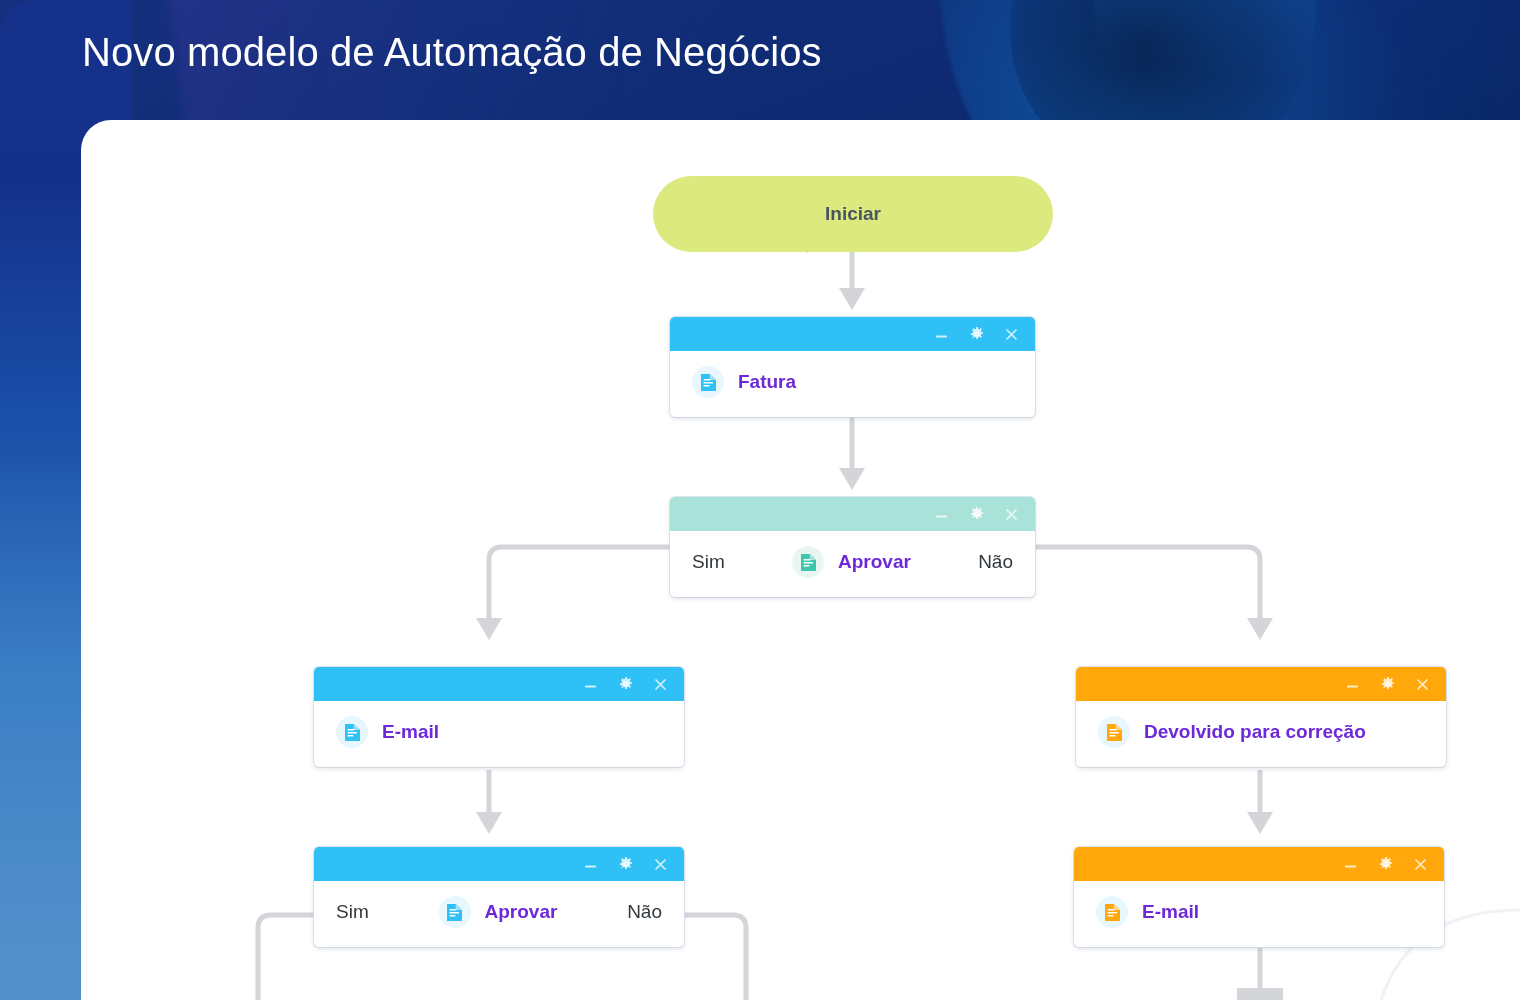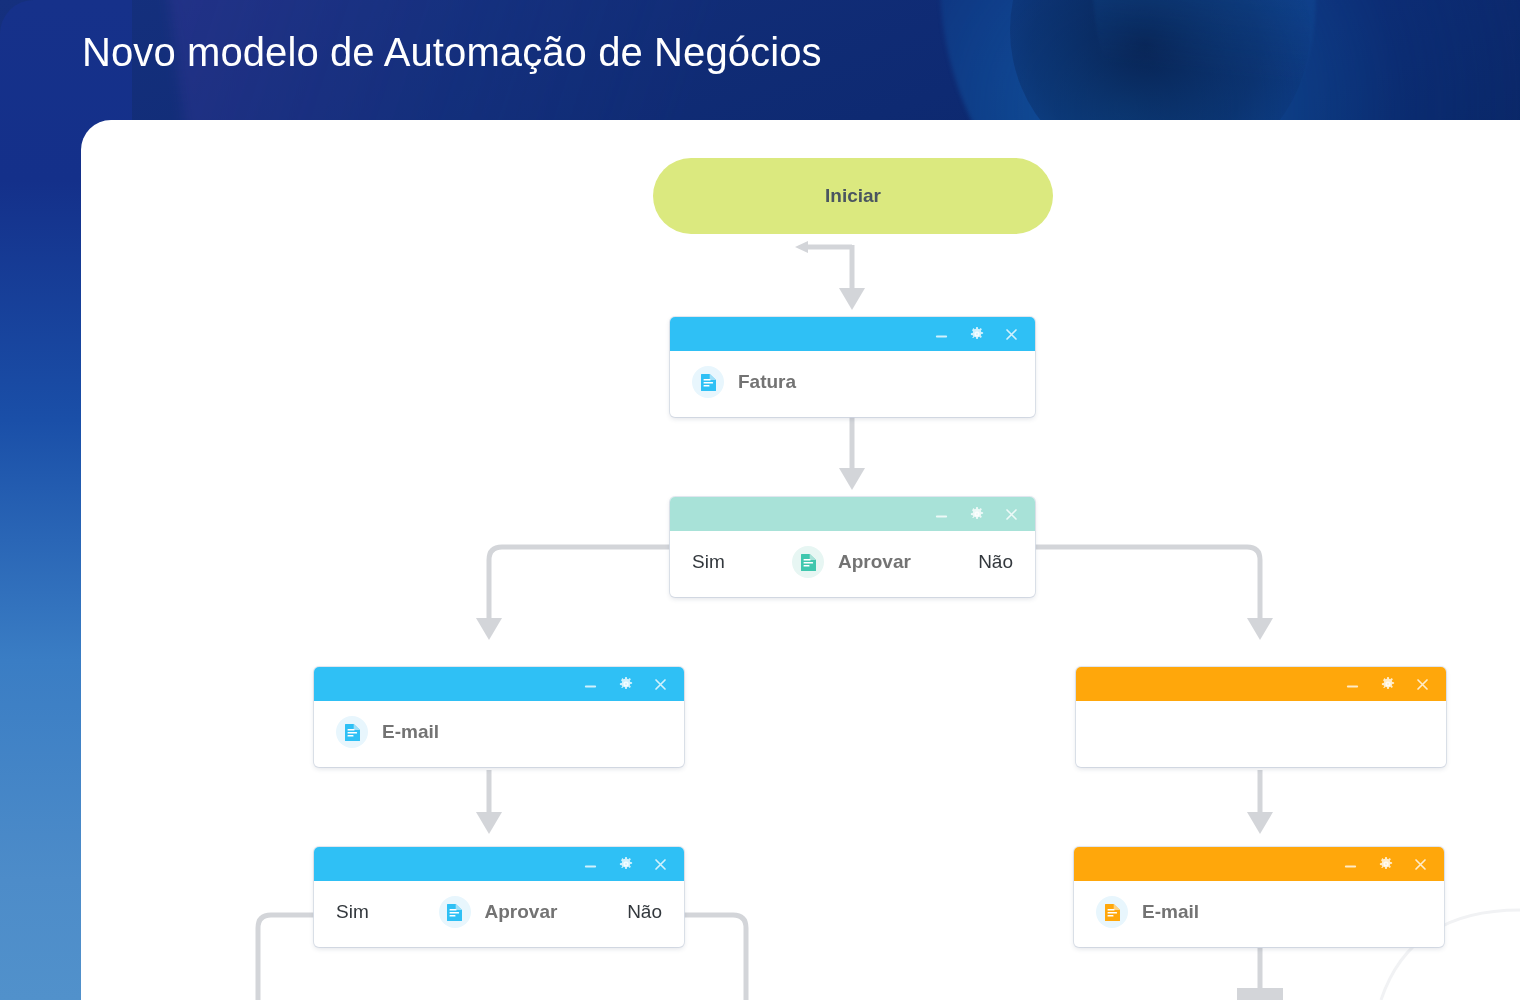--- a/index.html
+++ b/index.html
@@ -149,21 +149,21 @@
   }
   .card-body.simple { justify-content: flex-start; }
   .card-body.decision { justify-content: space-between; }
 
   .node-title {
     display: flex;
     align-items: center;
     gap: 14px;
     font-size: 19px;
     font-weight: bold;
-    color: #737373;
+    color: #6d28d9;
     white-space: nowrap;
   }
   .node-icon {
     width: 32px; height: 32px;
     border-radius: 50%;
     background: #e8f6fd;
     display: flex; align-items: center; justify-content: center;
     flex: none;
   }
   .node-icon svg { display: block; }
@@ -226,21 +226,21 @@
       <path d="M233,795 L190,795 Q177,795 177,808 L177,880" stroke="#d3d5d9" stroke-width="5" fill="none"></path>
 
       <path d="M600,795 L652,795 Q665,795 665,808 L665,880" stroke="#d3d5d9" stroke-width="5" fill="none"></path>
 
       <path d="M1179,828 L1179,872" stroke="#d3d5d9" stroke-width="5"></path>
       <path d="M1156,868 L1202,868 L1202,880 L1156,880 Z" fill="#d3d5d9"></path>
 
       <path d="M1439,790 Q1330,790 1300,880" stroke="#f1f2f4" stroke-width="3" fill="none"></path>
     </svg>
 
-    <div class="start-pill" style="left:572px; top:38px; width:400px; height:76px;">
+    <div class="start-pill" style="left:572px; top:56px; width:400px; height:76px;">
       <span>Iniciar</span>
     </div>
 
     <div class="card" style="left:589px; top:197px; width:365px; height:100px;">
       <div class="card-head head-cyan">
         <span class="head-btn">
           <svg width="15" height="15" viewBox="0 0 16 16">
               <rect x="2" y="9" width="12" height="2.2" rx="1" fill="currentColor"></rect>
             </svg>
         </span>
@@ -356,20 +356,34 @@
             <path d="M8 5.4A2.6 2.6 0 1 0 8 10.6 2.6 2.6 0 0 0 8 5.4zm0 1.5a1.1 1.1 0 1 1 0 2.2 1.1 1.1 0 0 1 0-2.2z"></path>
             <path d="M7.2 0.9h1.6l.25 1.8 1.25.52 1.45-1.1 1.13 1.13-1.1 1.45.52 1.25 1.8.25v1.6l-1.8.25-.52 1.25 1.1 1.45-1.13 1.13-1.45-1.1-1.25.52-.25 1.8H7.2l-.25-1.8-1.25-.52-1.45 1.1L3.12 11.9l1.1-1.45-.52-1.25-1.8-.25v-1.6l1.8-.25.52-1.25-1.1-1.45L4.25 2.12l1.45 1.1 1.25-.52z"></path>
           </svg>
         </span>
         <span class="head-btn">
           <svg width="15" height="15" viewBox="0 0 16 16">
               <path d="M3.2 3.2 L12.8 12.8 M12.8 3.2 L3.2 12.8" stroke="currentColor" stroke-width="1.8" stroke-linecap="round"></path>
             </svg>
         </span>
       </div>
+      <div class="card-body simple">
+        <span class="node-title">
+          <span class="node-icon" style="background:#e8f6fd;">
+            <svg width="17" height="19" viewBox="0 0 17 19">
+              <path d="M1 1.6A.6.6 0 0 1 1.6 1h8.1L16 7.1v10.3a.6.6 0 0 1-.6.6H1.6a.6.6 0 0 1-.6-.6z" fill="#ffa70b"></path>
+              <path d="M9.7 1 16 7.1h-5.7a.6.6 0 0 1-.6-.6z" fill="#ffd384"></path>
+              <rect x="3.5" y="6" width="7" height="1.5" rx="0.6" fill="#fff"></rect>
+              <rect x="3.5" y="9" width="9.6" height="1.5" rx="0.6" fill="#fff"></rect>
+              <rect x="3.5" y="12" width="6" height="1.5" rx="0.6" fill="#fff"></rect>
+            </svg>
+          </span>
+          <span>Devolvido para correção</span>
+        </span>
+      </div>
     </div>
 
     <div class="card" style="left:233px; top:727px; width:370px; height:100px;">
       <div class="card-head head-cyan">
         <span class="head-btn">
           <svg width="15" height="15" viewBox="0 0 16 16">
               <rect x="2" y="9" width="12" height="2.2" rx="1" fill="currentColor"></rect>
             </svg>
         </span>
         <span class="head-btn">

